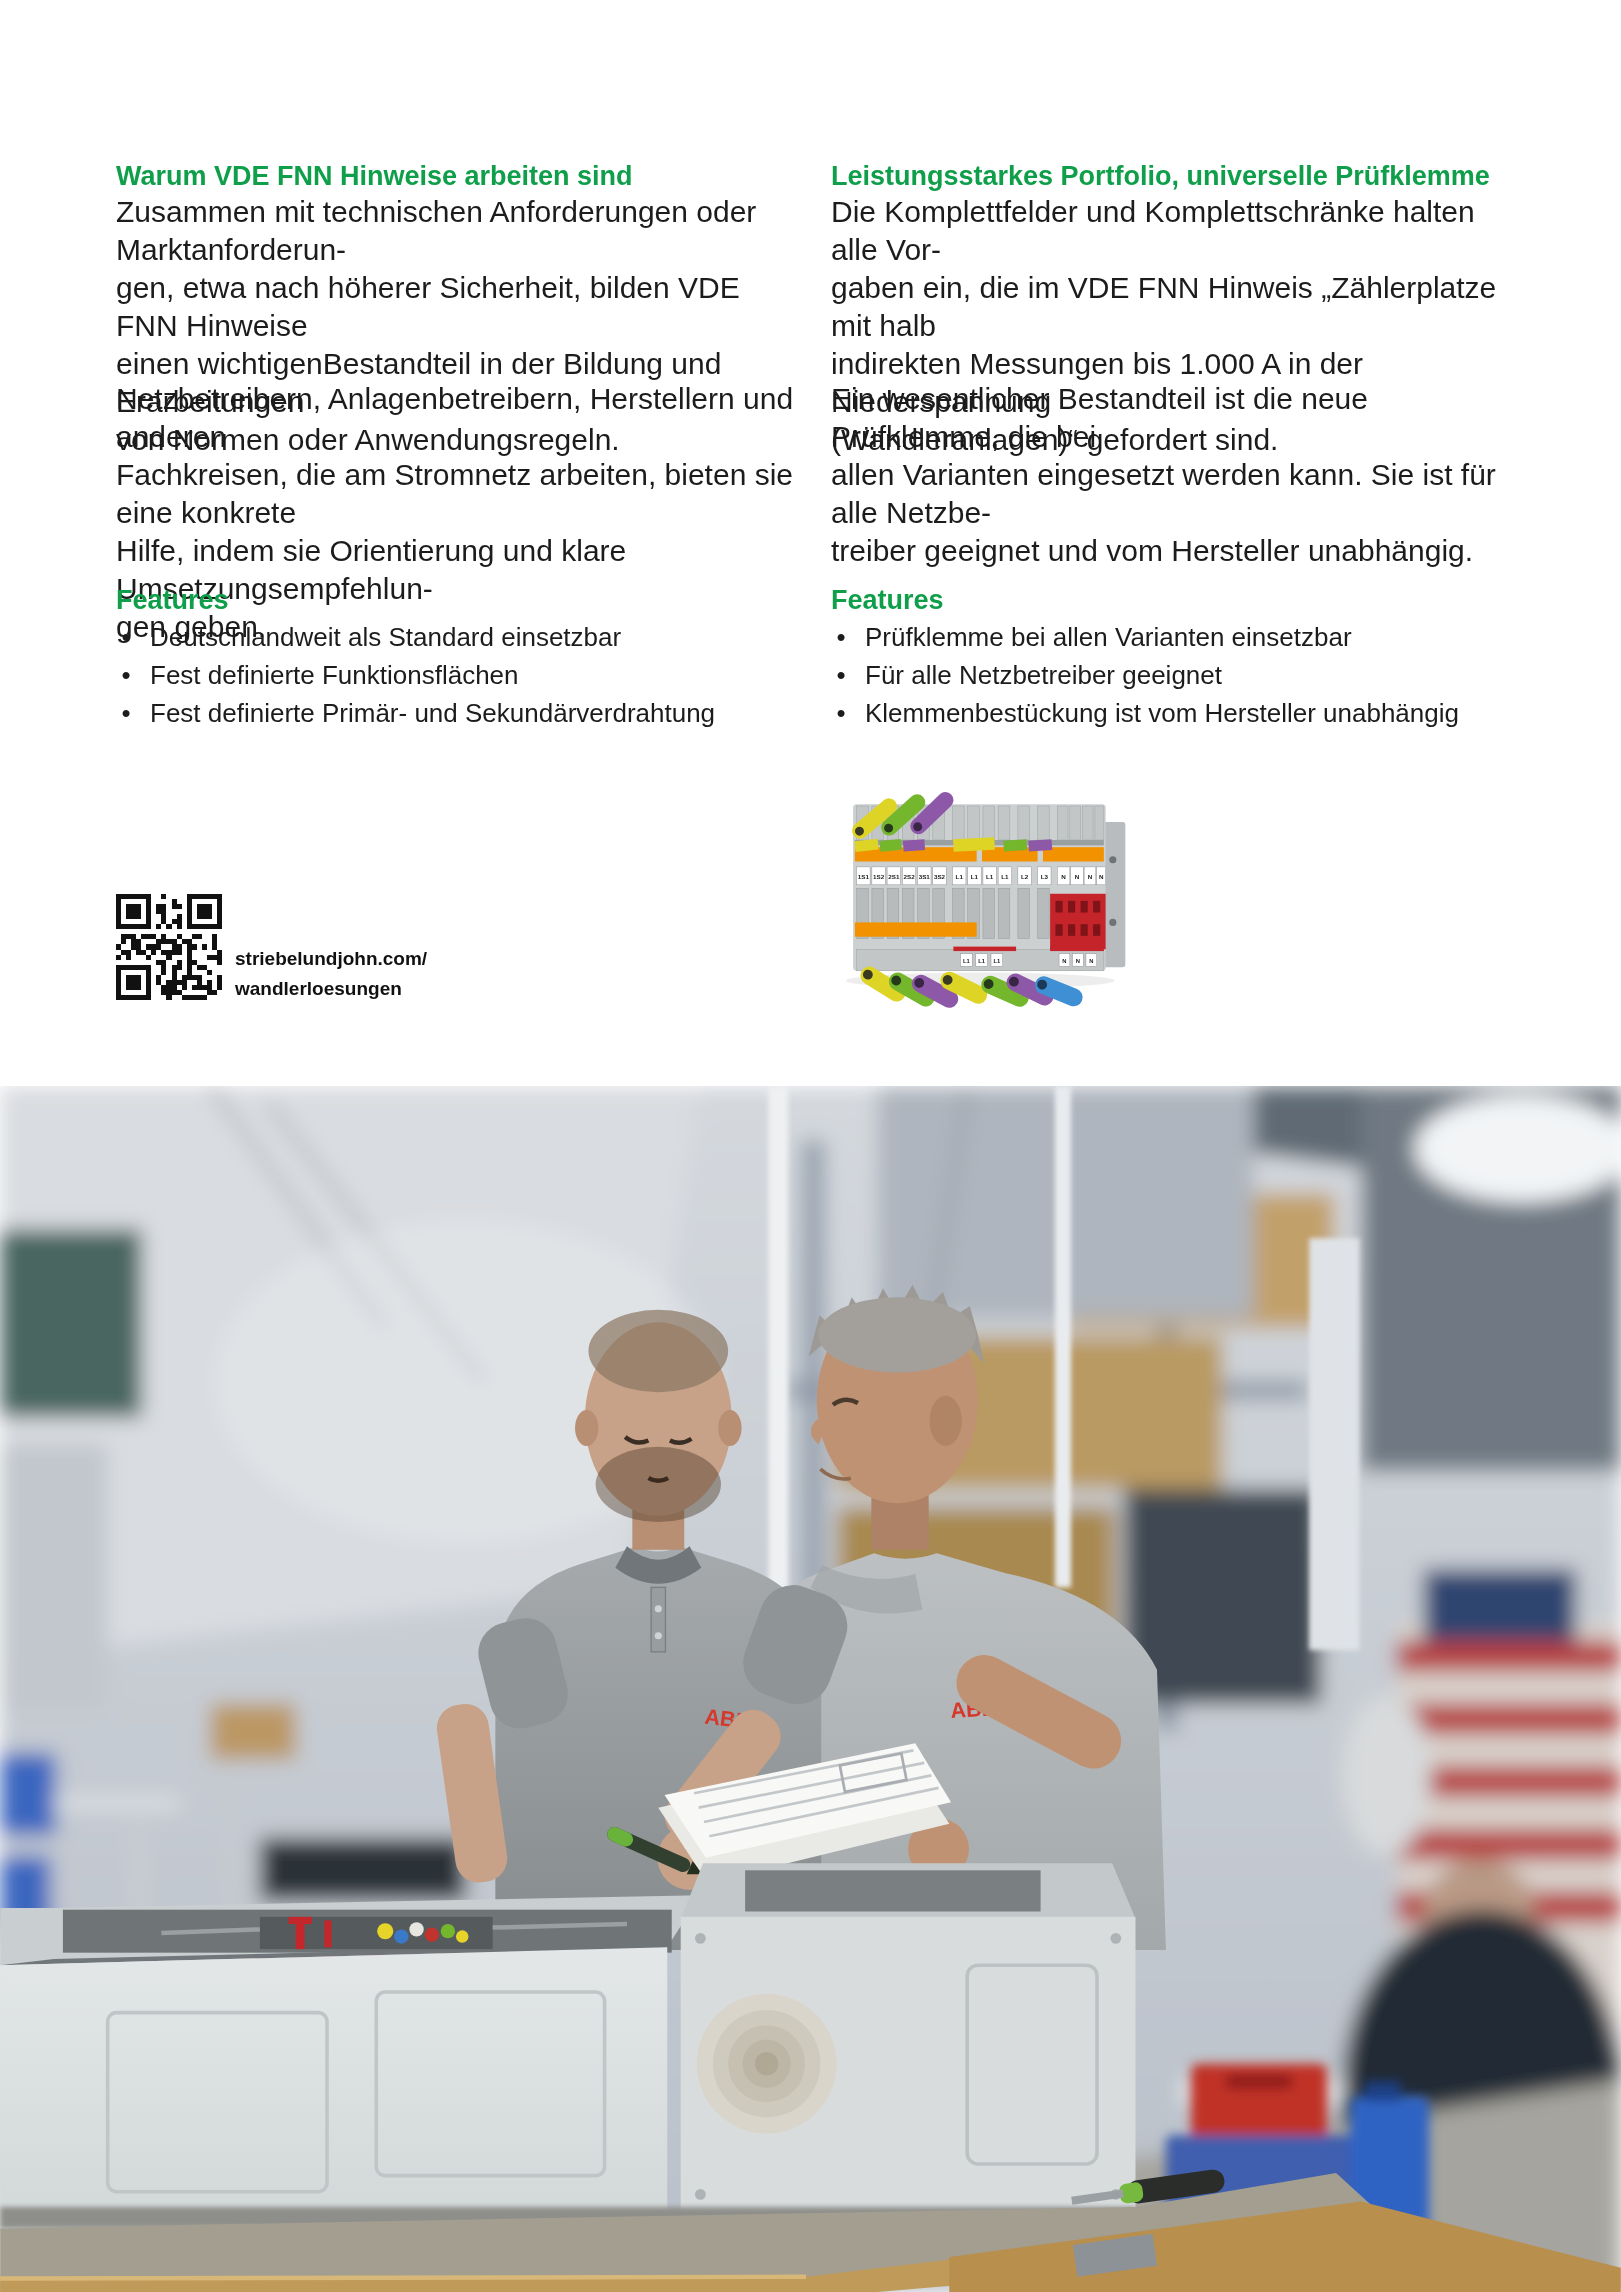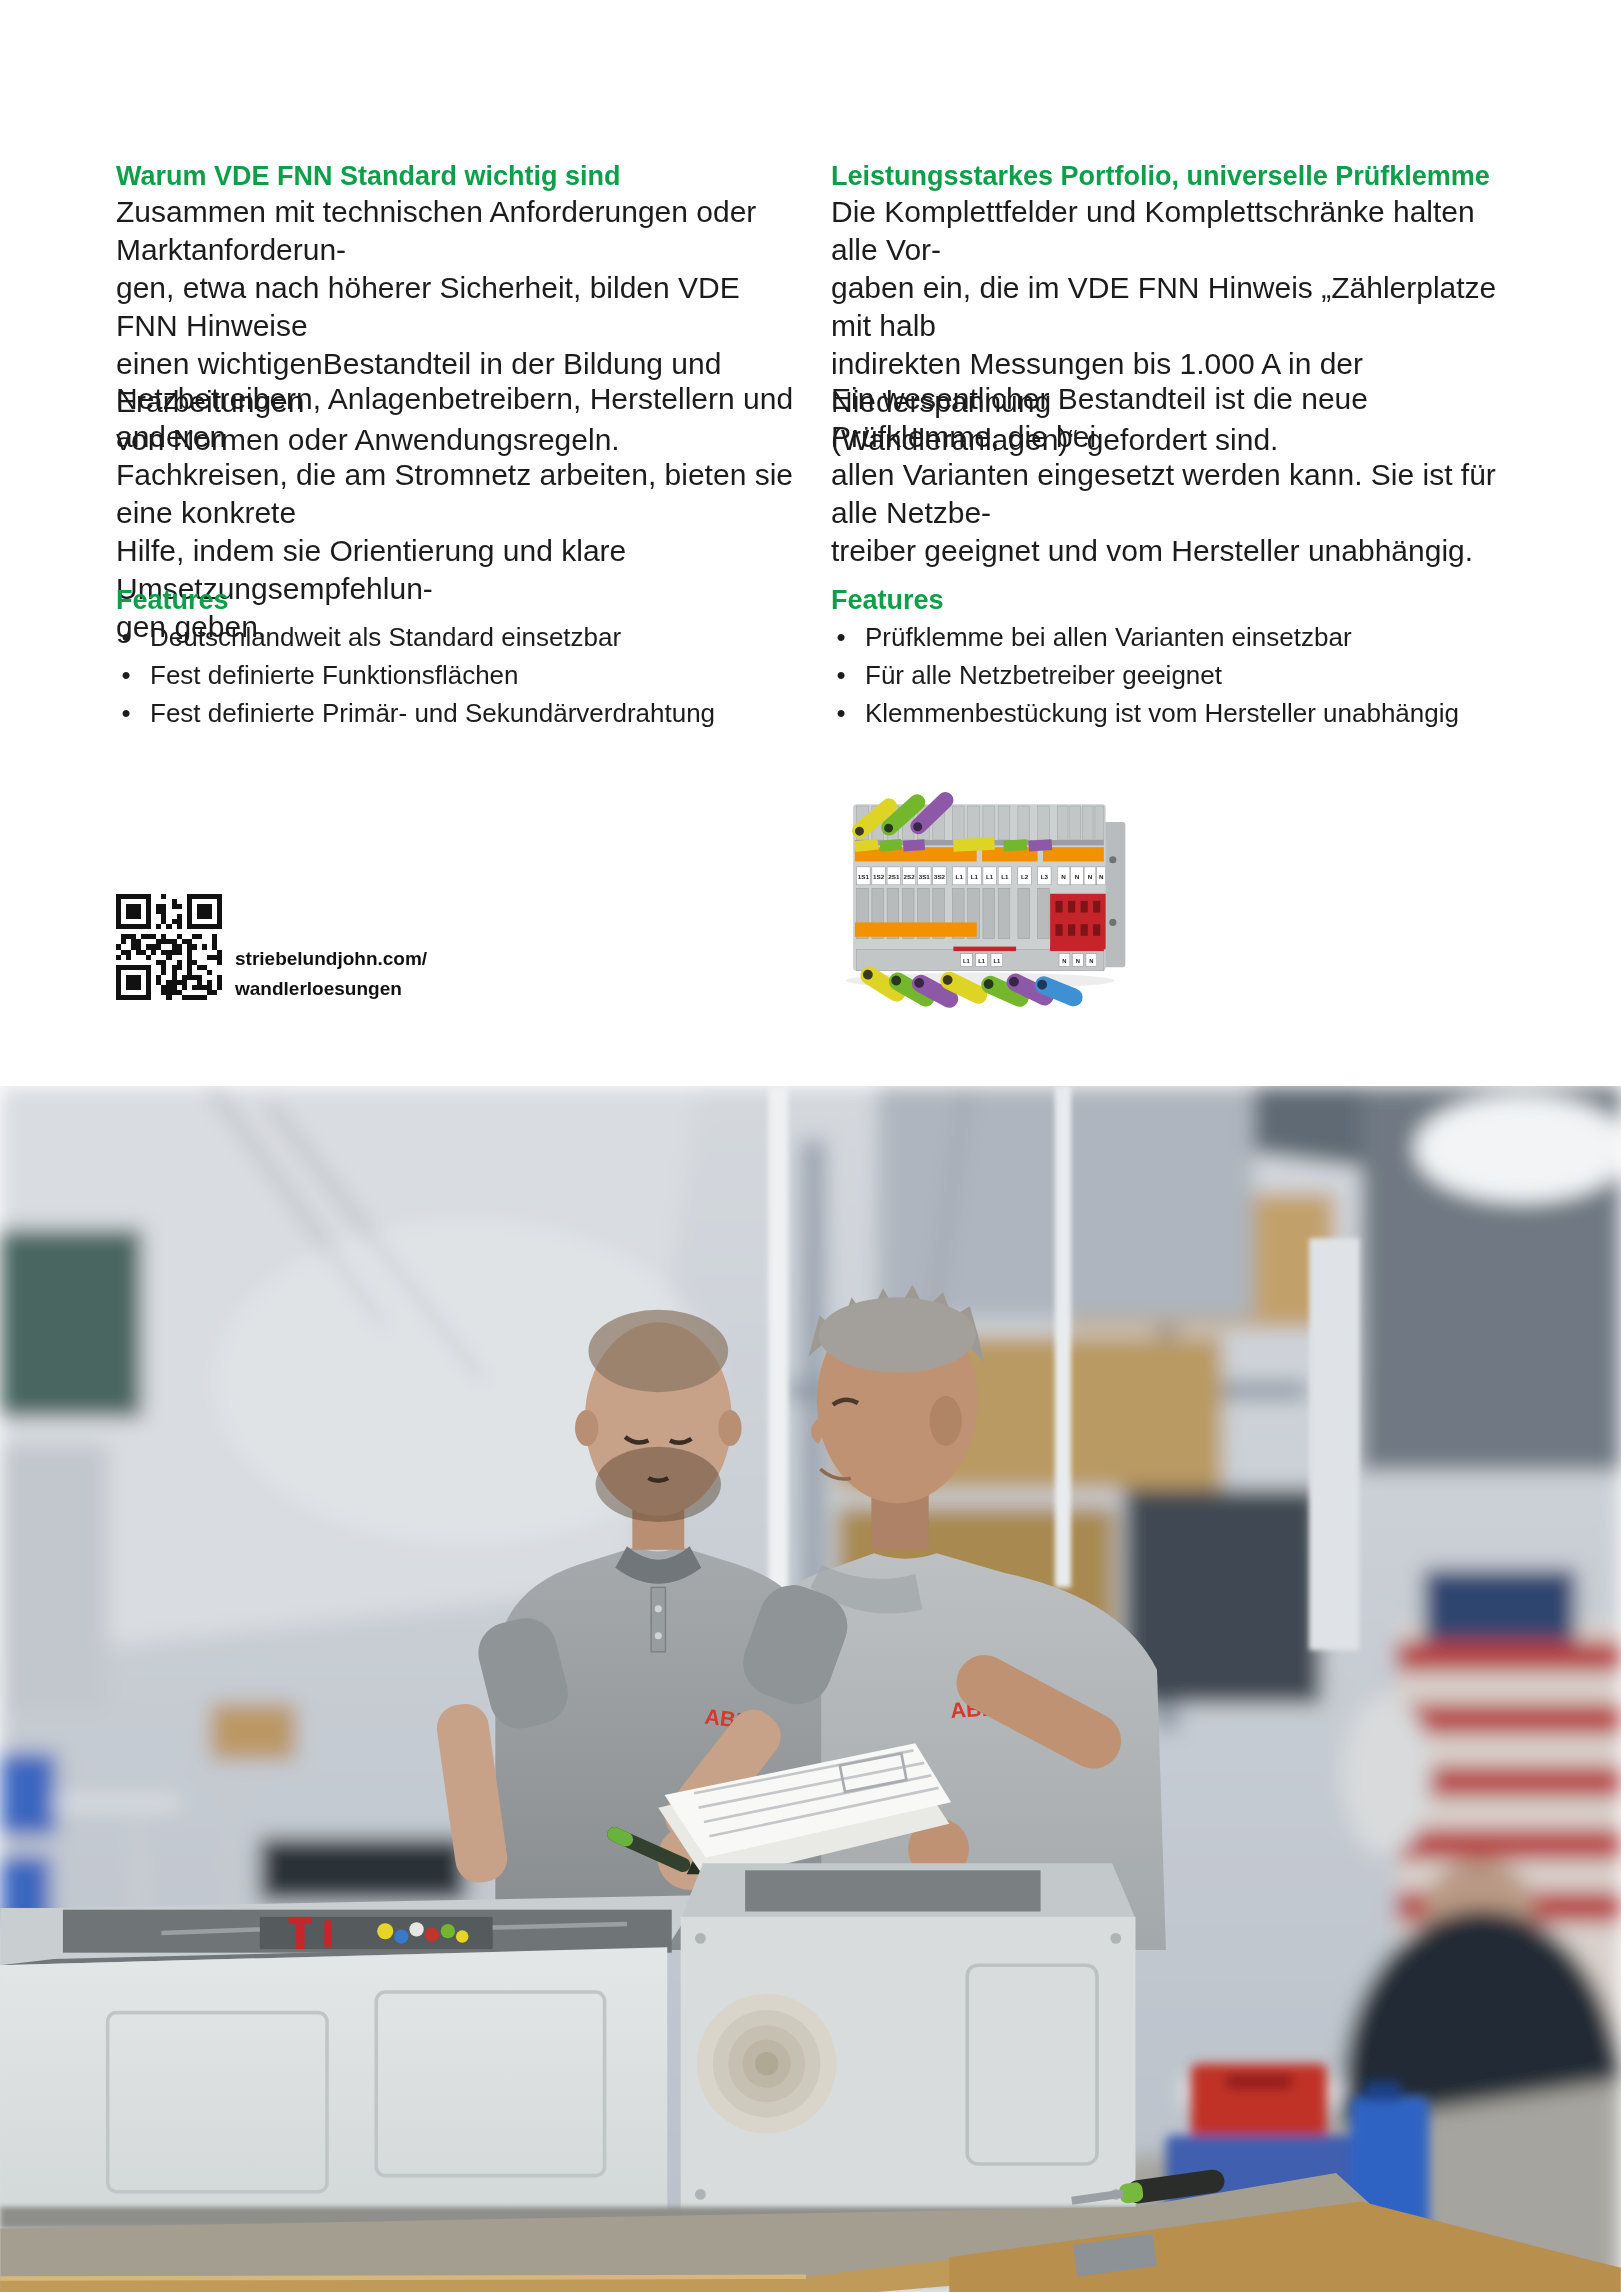--- a/index.html
+++ b/index.html
@@ -22,21 +22,21 @@
   #qr-text{position:absolute;left:119px;top:50px;font-size:19px;line-height:29.6px;font-weight:bold;color:#111;}
   #product-figure{position:absolute;left:828px;top:788px;width:309px;height:233px;}
   #factory-photo{position:absolute;left:0;top:1086px;width:1621px;height:1206px;}
 </style>
 </head>
 <body>
 
 <div id="page">
 
   <div class="col" id="col-left">
-    <h3 class="heading">Warum VDE FNN Standard wichtig sind</h3>
+    <h3 class="heading">Warum VDE FNN Hinweise arbeiten sind</h3>
     <p class="para para1">Zusammen mit technischen Anforderungen oder Marktanforderun-
 gen, etwa nach höherer Sicherheit, bilden VDE FNN Hinweise
 einen wichtigenBestandteil in der Bildung und Erarbeitungen
 von Normen oder Anwendungsregeln.</p>
     <p class="para para2">Netzbetreibern, Anlagenbetreibern, Herstellern und anderen
 Fachkreisen, die am Stromnetz arbeiten, bieten sie eine konkrete
 Hilfe, indem sie Orientierung und klare Umsetzungsempfehlun-
 gen geben.</p>
     <h3 class="features-heading">Features</h3>
     <ul>

